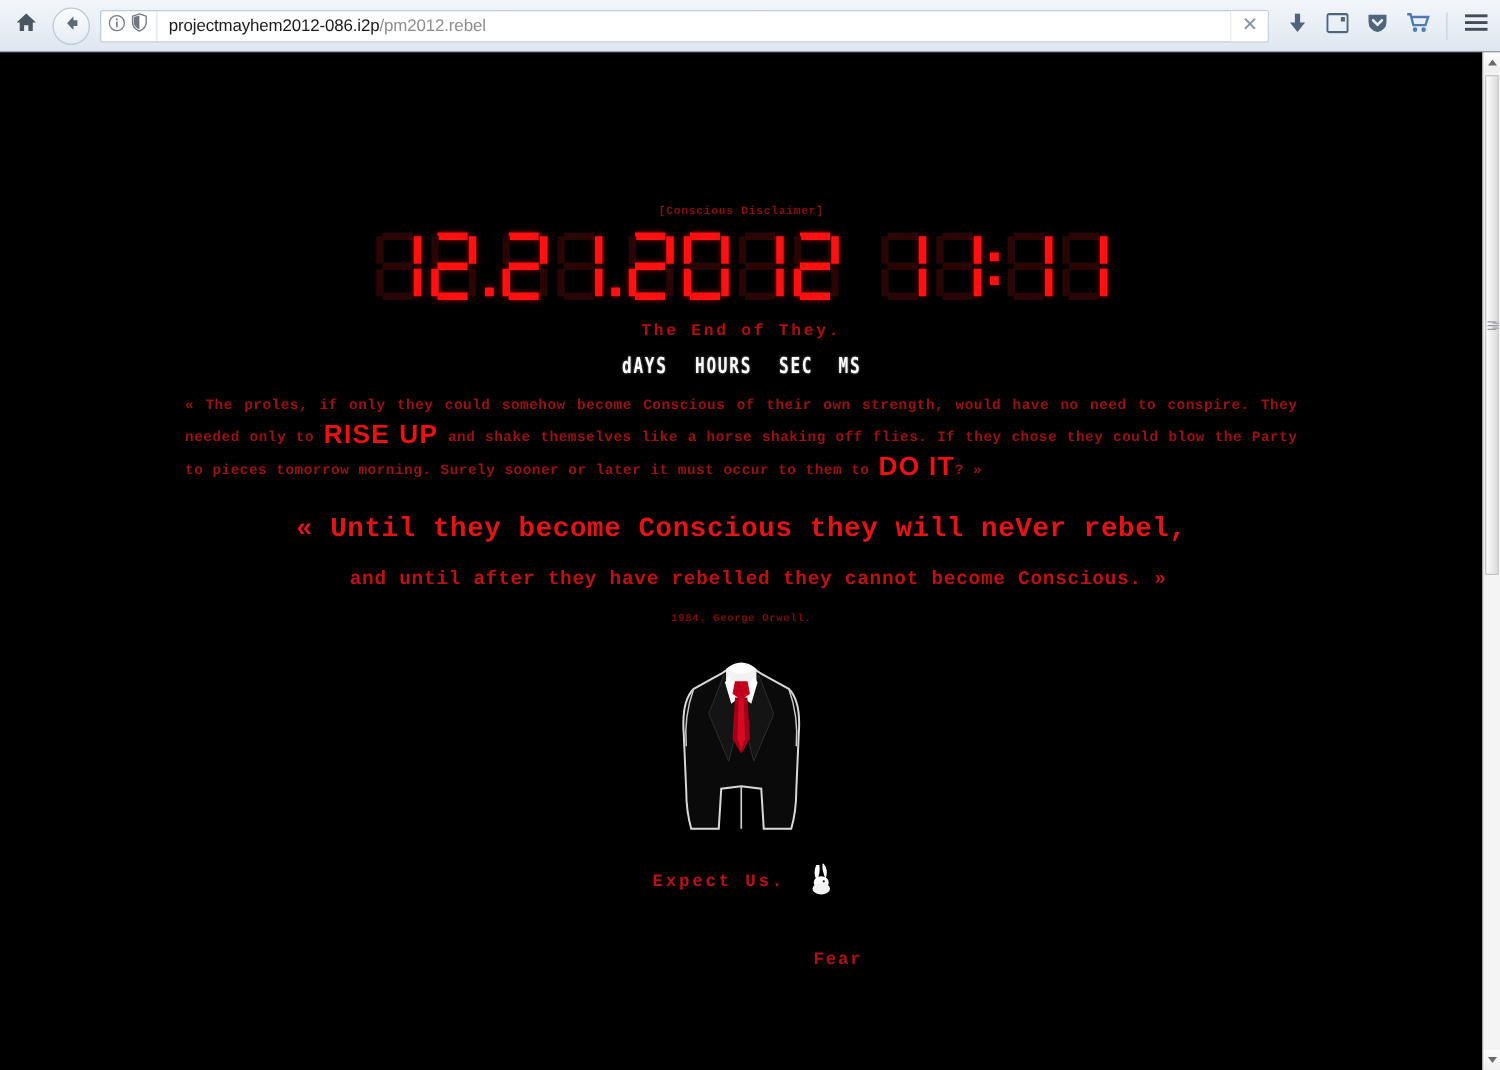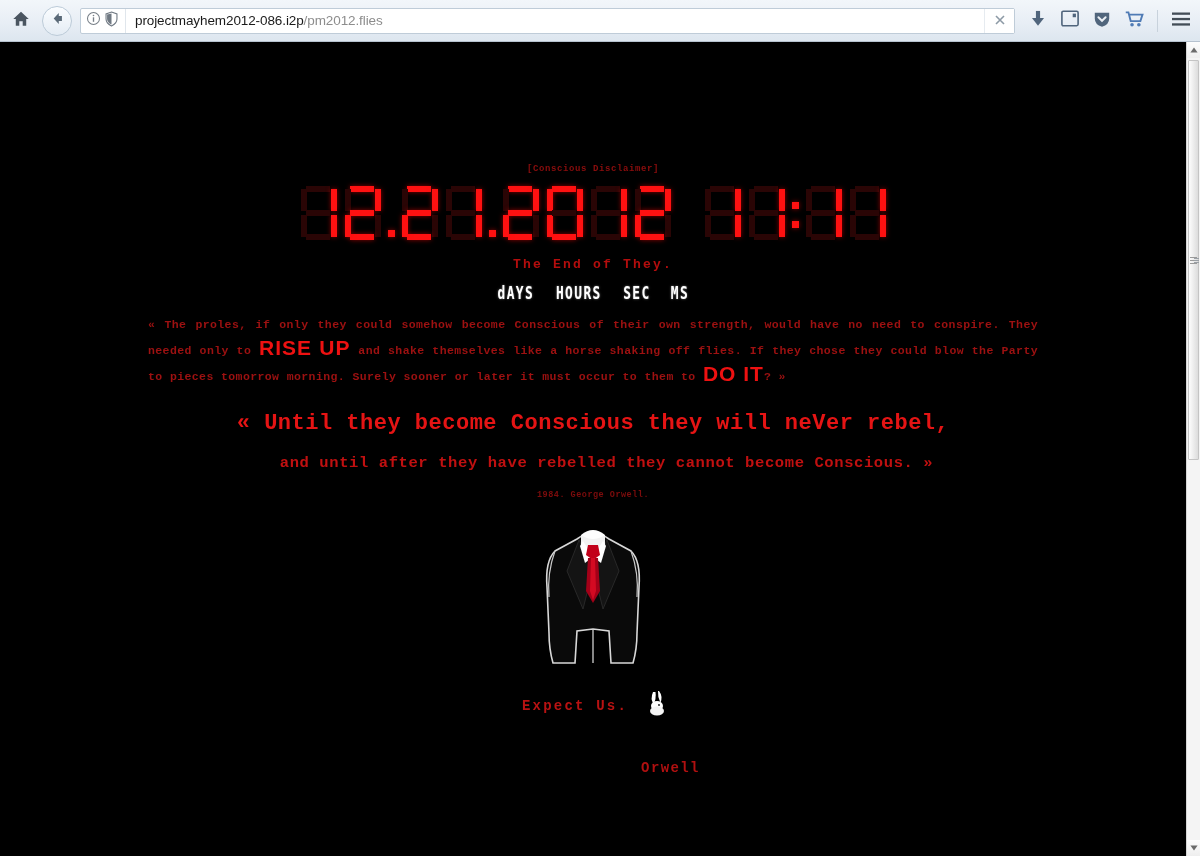--- a/index.html
+++ b/index.html
@@ -330,21 +330,21 @@
           <rect x="9.1" y="8.4" width="1.8" height="6" fill="#777f87"></rect>
         </svg>
       </span>
       <span>
         <svg width="15" height="16" viewBox="0 0 20 22">
           <path d="M10 1.5 L17.5 4 L17.5 11 Q17.5 17 10 20.5 Q2.5 17 2.5 11 L2.5 4 Z" fill="none" stroke="#6f7882" stroke-width="1.5"></path>
           <path d="M10 3.3 L10 18.7 Q3.9 15.6 3.9 11 L3.9 4.9 Z" fill="#6f7882"></path>
         </svg>
       </span>
     </div>
-    <div id="url-text"><span>projectmayhem2012-086.i2p</span><span class="url-path">/pm2012.flies</span></div>
+    <div id="url-text"><span>projectmayhem2012-086.i2p</span><span class="url-path">/pm2012.rebel</span></div>
     <div id="url-clear-button">
       <span>
         <svg width="12" height="12" viewBox="0 0 12 12">
           <path d="M2 2 L10 10 M10 2 L2 10" stroke="#8d9aa6" stroke-width="1.6" fill="none"></path>
         </svg>
       </span>
     </div>
   </div>
 
   <div id="chrome-right-icons">
@@ -589,21 +589,21 @@
           <ellipse cx="11" cy="16" rx="6" ry="5" fill="#ffffff"></ellipse>
 
           <ellipse cx="11" cy="21" rx="7" ry="4.5" fill="#f4f4f4"></ellipse>
 
           <circle cx="13" cy="15" r="0.9" fill="#111111"></circle>
         </svg>
       </span>
     </div>
 
     <div id="tweet-row">
-      <span id="tweet-link">Orwell</span>
+      <span id="tweet-link">Fear</span>
     </div>
 
     <div id="bottom-spacer"></div>
   </div>
 </div>
 
 <div id="page-scrollbar">
   <div id="scroll-up-arrow">
     <svg width="8" height="6" viewBox="0 0 8 6">
         <path d="M4 0.6 L7.6 5.4 L0.4 5.4 Z" fill="#6b6b6b"></path>

